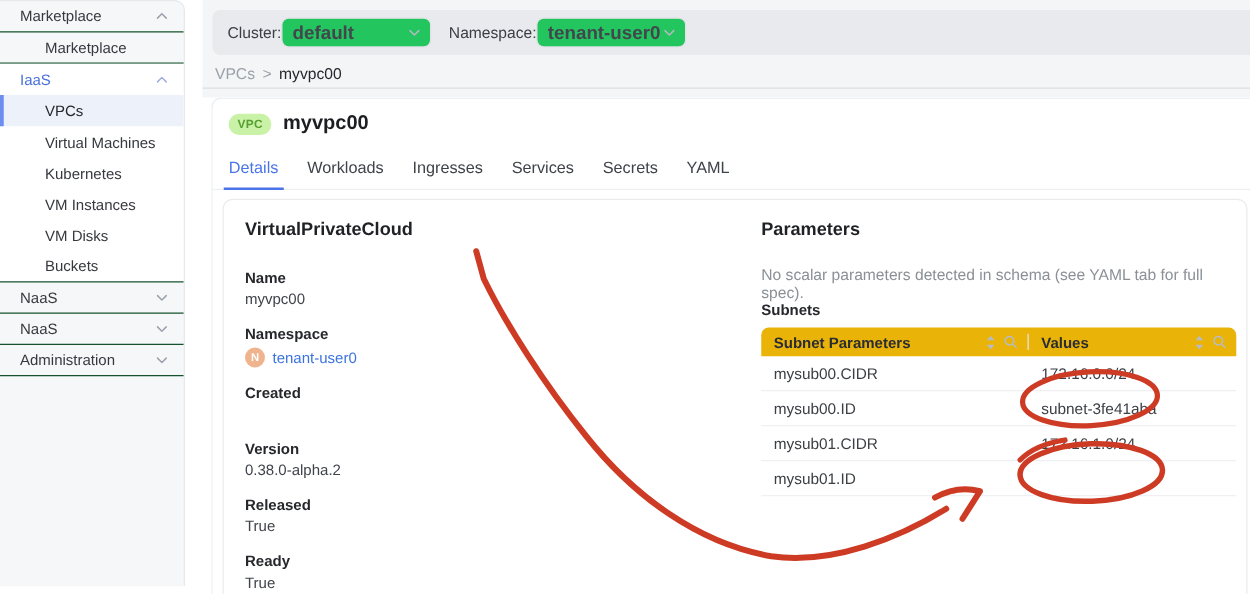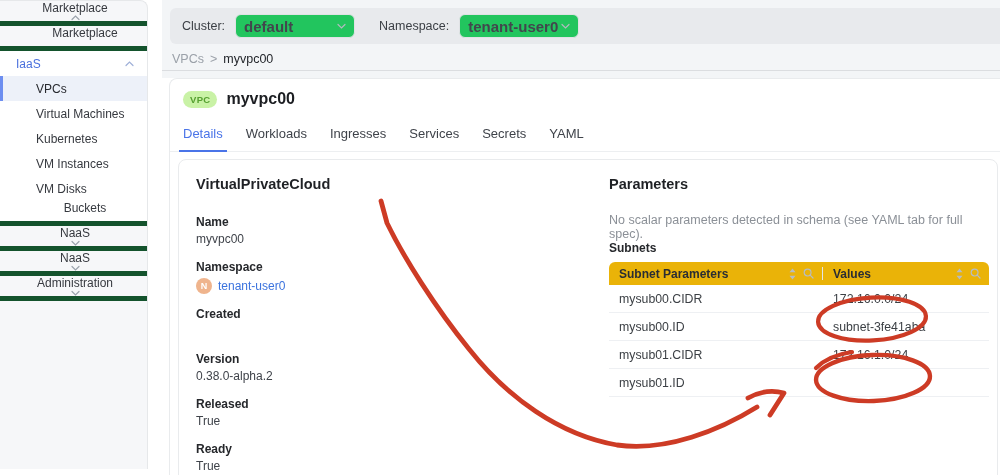--- a/index.html
+++ b/index.html
@@ -14,33 +14,33 @@
   
   .sidebar {
     position:absolute; left:0; top:6; width:148px; height:469px;
     background:#f6f7f9; border:1px solid #e6e8ea; border-left:none; border-bottom:none;
     border-radius:0 8px 0 0; font-size:12px; overflow:hidden;
   }
   .nav-row {
     height:25px; display:flex; align-items:center; justify-content:space-between;
     padding:0 13px 0 16px; color:#36393f; cursor:default;
   }
-  .nav-row.divided { border-bottom:5px solid #14532d;flex-direction:column; }
+  .nav-row.divided { border-bottom:1px solid #14532d; }
   .nav-item { padding-left:36px; justify-content:flex-start; }
   .sec-white { background:#ffffff; }
   .nav-item.selected { background:#edf1f9; border-left:3px solid #6d8ef0; padding-left:33px; color:#27292e; }
   .grp-blue { color:#4a70dd; }
   .chev { flex:none; }
 
   
   .topstrip { position:absolute; left:162px; top:0; width:838px; height:78px; background:#f3f5f7; }
   .hdr-divider { position:absolute; left:0; top:70px; width:100%; height:1px; background:#dbdde0; }
   .clusterbar {
     position:absolute; left:8px; top:8px; right:0; height:36px; background:#e8eaed;
-    border-radius:6px 0 0 6px; display:flex; align-items:center; gap:10px;
+    border-radius:6px 0 0 6px; display:flex; align-items:center; 
     padding-left:12px; font-size:12.5px; color:#3c4046;
   }
   .select {
     width:120px; height:24px; background:#22c55e; border:1px solid #e0e2e5; border-radius:6px;
     display:flex; align-items:center; justify-content:space-between; padding:0 8px;
     font-size:15px; color:#42464d;font-weight:bold;
   }
   .breadcrumb { position:absolute; left:10px; top:52px; font-size:12.5px; color:#9ba1a9; display:flex; gap:6px; align-items:center; }
   .crumb-current { color:#24272c; }
 

